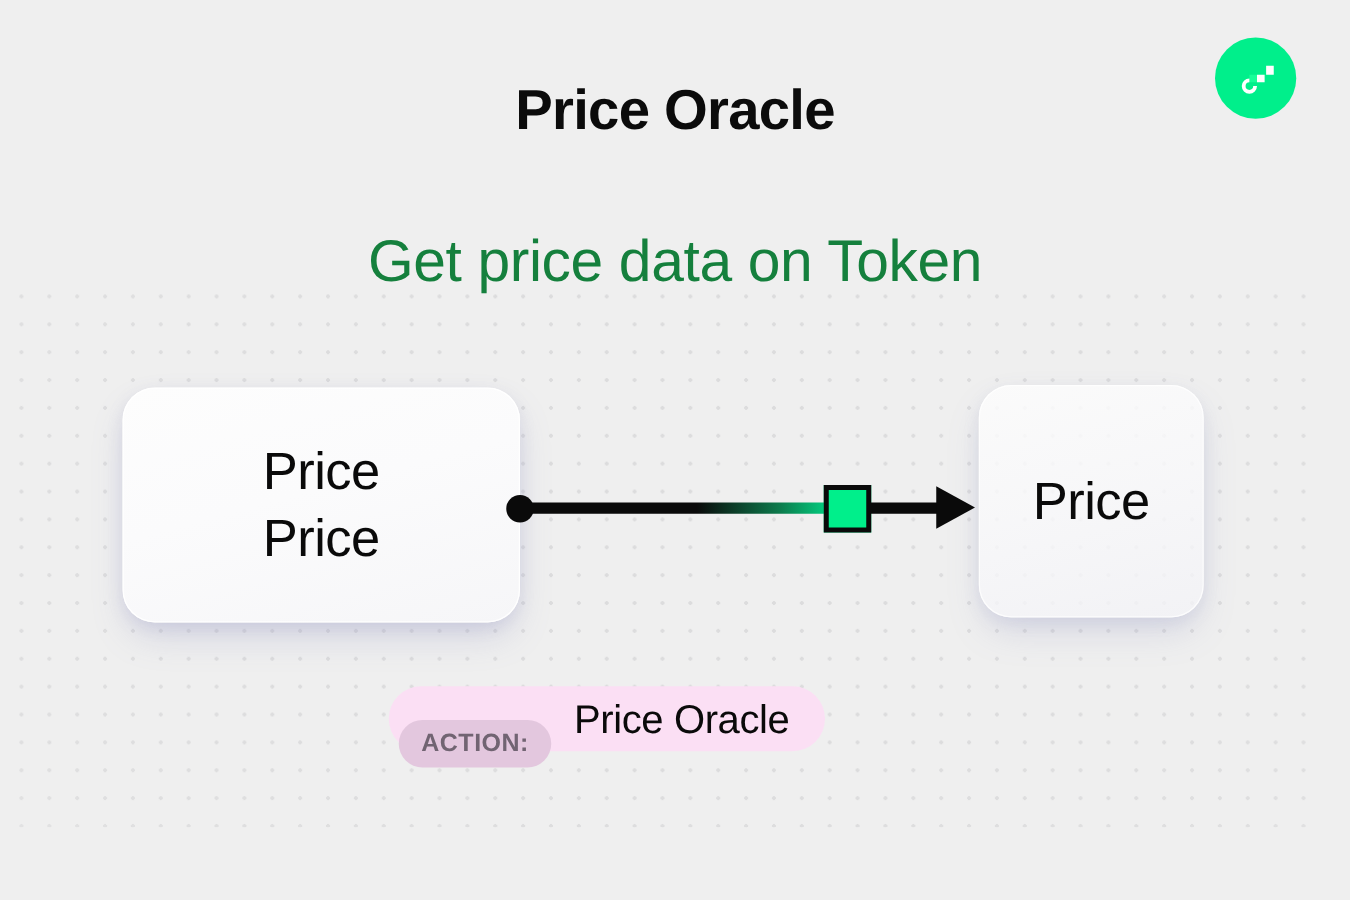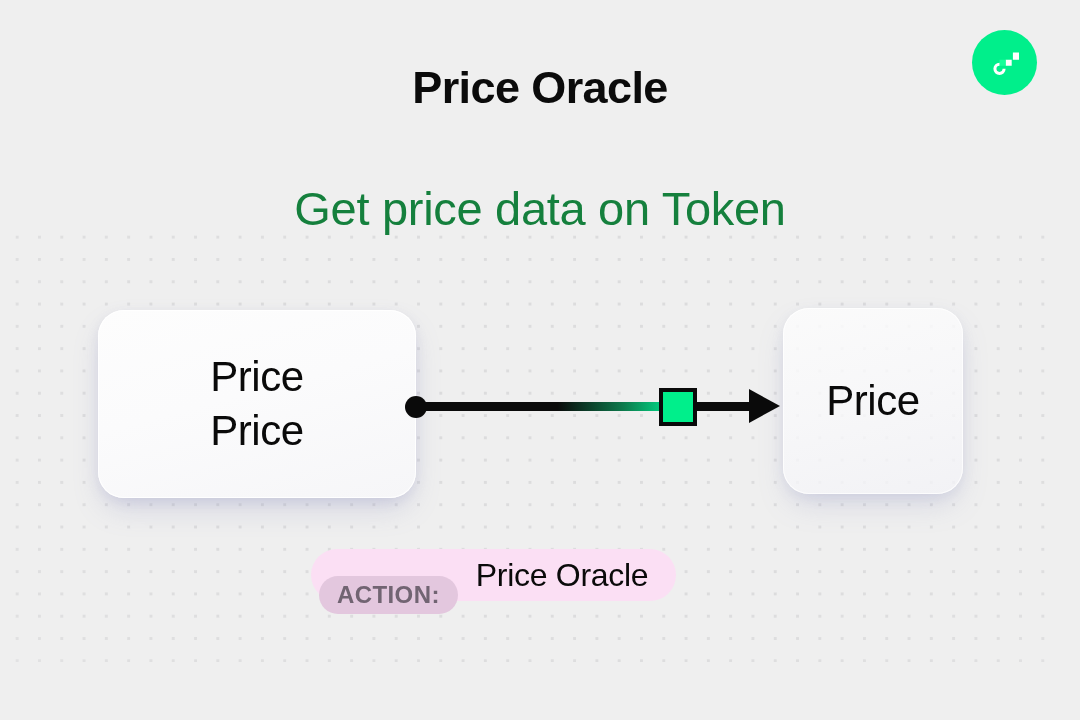--- a/index.html
+++ b/index.html
@@ -149,21 +149,21 @@
     background:#fbdff4;
     display:flex; align-items:center; gap:18px;
   }
   .action-chip {
     display:flex; align-items:center;
     height:38px;
     padding:0 18px;
     border-radius:19px;
     background:#e3c7de;
     color:#716472;
-    font-size:24px;
+    font-size:20px;
     font-weight:700;
     letter-spacing:0.4px;
     margin-top:40px;
   }
   .action-value {
     font-size:32px;
     font-weight:400;
     letter-spacing:-0.3px;
     color:#0a0a0a;
     white-space:nowrap;

